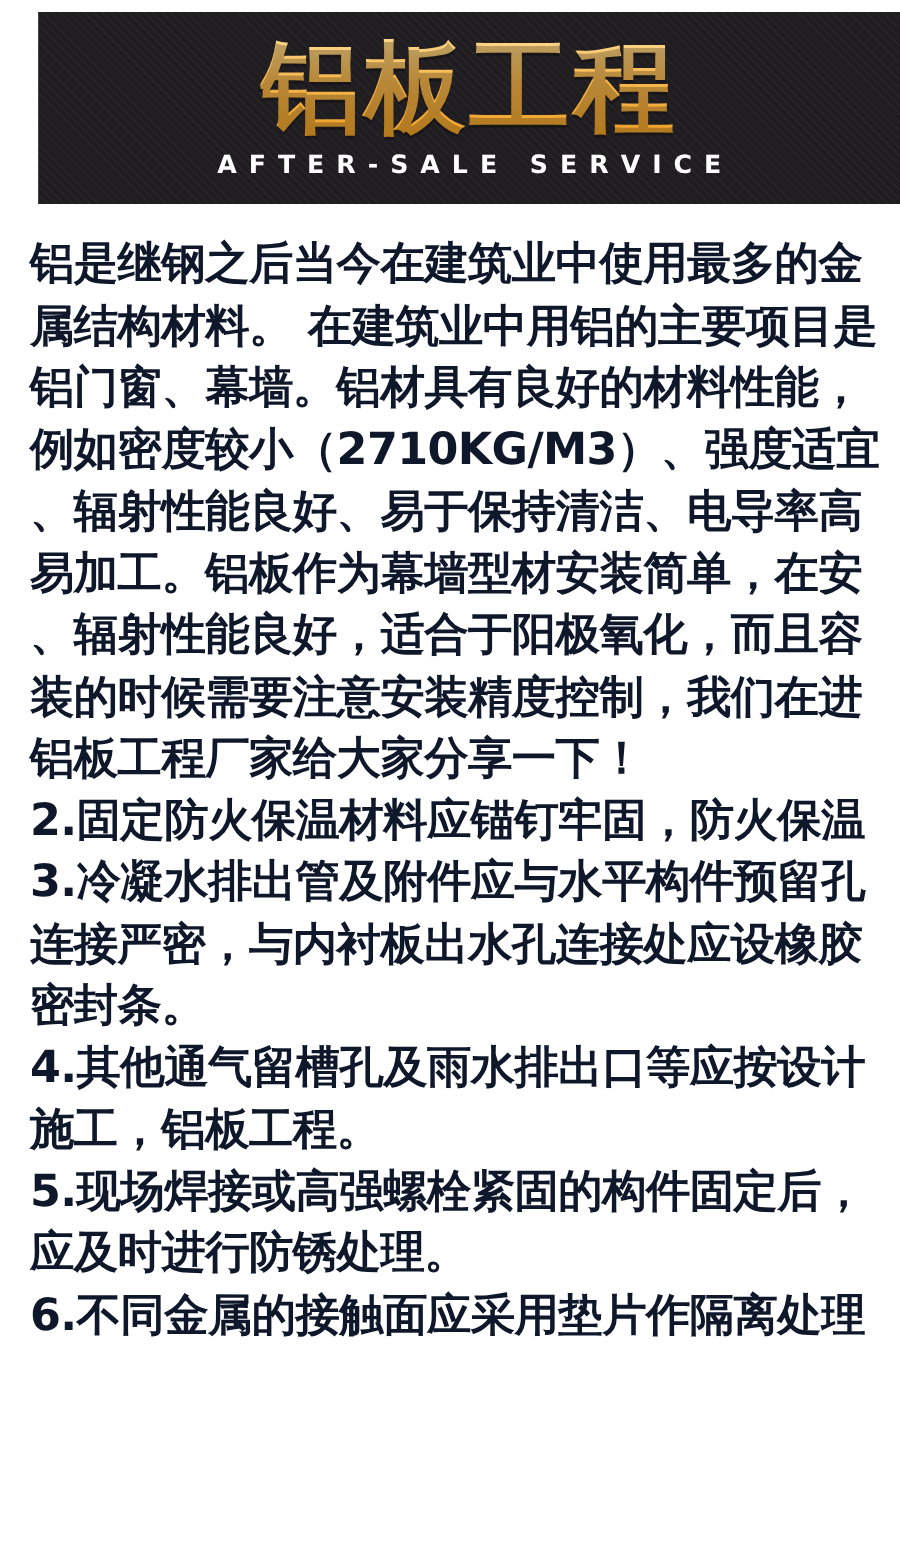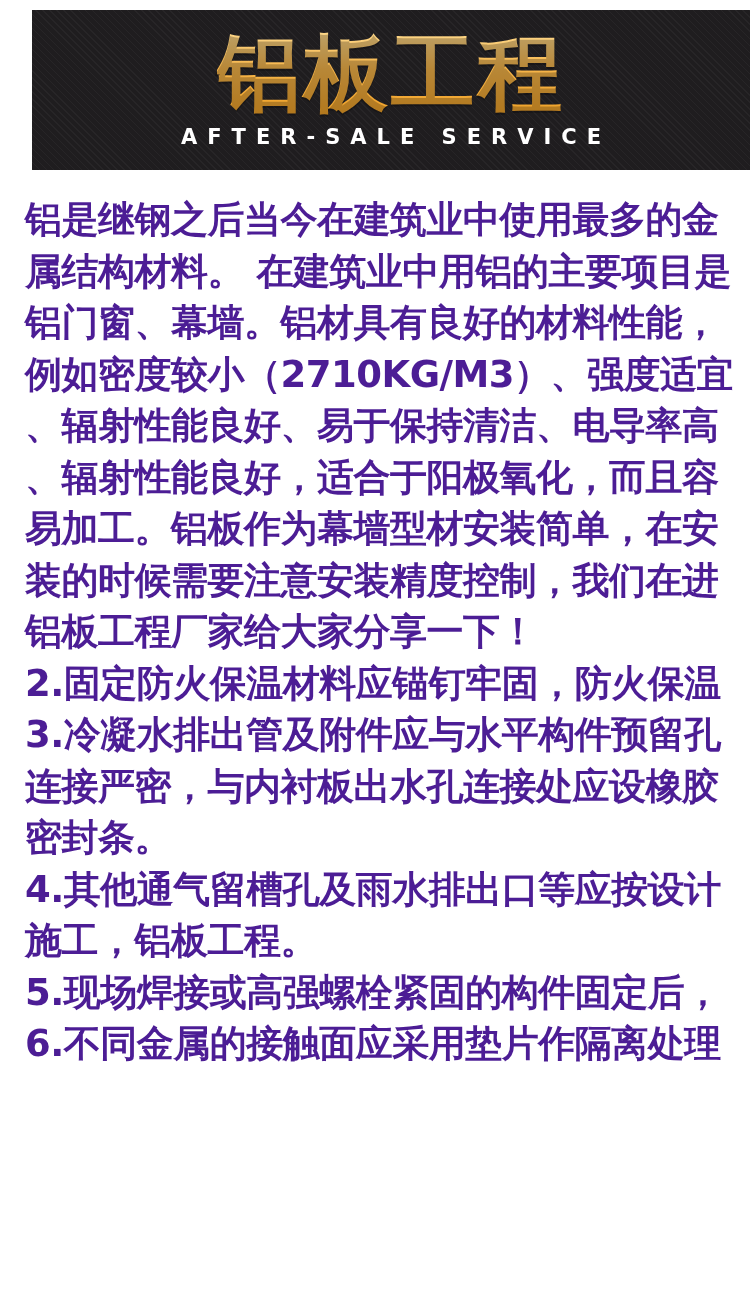--- a/index.html
+++ b/index.html
@@ -59,46 +59,47 @@
   }
 
   
   .article {
     padding: 24px 25px 0 25px;
   }
   .text-line {
     font-size: 37px;
     line-height: 51.5px;
     font-weight: 700;
-    color: #4c1d95;
+    color: #0f172a;
     letter-spacing: -0.5px;
     white-space: nowrap;
   }
 </style>
 </head>
 <body>
 
 <div class="top-strip"></div>
 
 <header class="banner">
   <h1 class="banner-title">铝板工程</h1>
   <div class="banner-subtitle">AFTER-SALE SERVICE</div>
 </header>
 
 <main class="article">
   <div class="text-line">铝是继钢之后当今在建筑业中使用最多的金</div>
   <div class="text-line">属结构材料。 在建筑业中用铝的主要项目是</div>
   <div class="text-line">铝门窗、幕墙。铝材具有良好的材料性能，</div>
   <div class="text-line">例如密度较小（2710KG/M3）、强度适宜</div>
   <div class="text-line">、辐射性能良好、易于保持清洁、电导率高</div>
+  <div class="text-line">易加工。铝板作为幕墙型材安装简单，在安</div>
   <div class="text-line">、辐射性能良好，适合于阳极氧化，而且容</div>
-  <div class="text-line">易加工。铝板作为幕墙型材安装简单，在安</div>
   <div class="text-line">装的时候需要注意安装精度控制，我们在进</div>
   <div class="text-line">铝板工程厂家给大家分享一下！</div>
   <div class="text-line">2.固定防火保温材料应锚钉牢固，防火保温</div>
   <div class="text-line">3.冷凝水排出管及附件应与水平构件预留孔</div>
   <div class="text-line">连接严密，与内衬板出水孔连接处应设橡胶</div>
   <div class="text-line">密封条。</div>
   <div class="text-line">4.其他通气留槽孔及雨水排出口等应按设计</div>
   <div class="text-line">施工，铝板工程。</div>
   <div class="text-line">5.现场焊接或高强螺栓紧固的构件固定后，</div>
+  <div class="text-line">应及时进行防锈处理。</div>
   <div class="text-line">6.不同金属的接触面应采用垫片作隔离处理</div>
 </main>
 
 </body></html>

